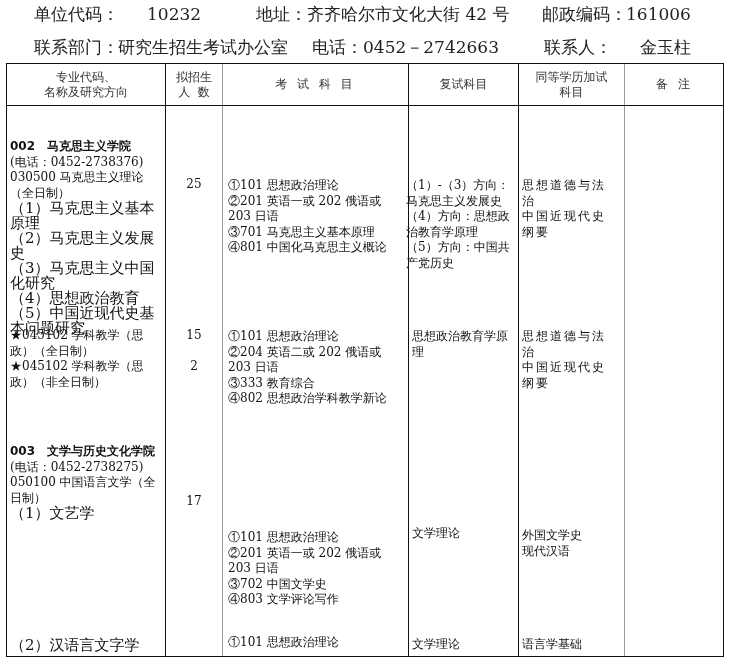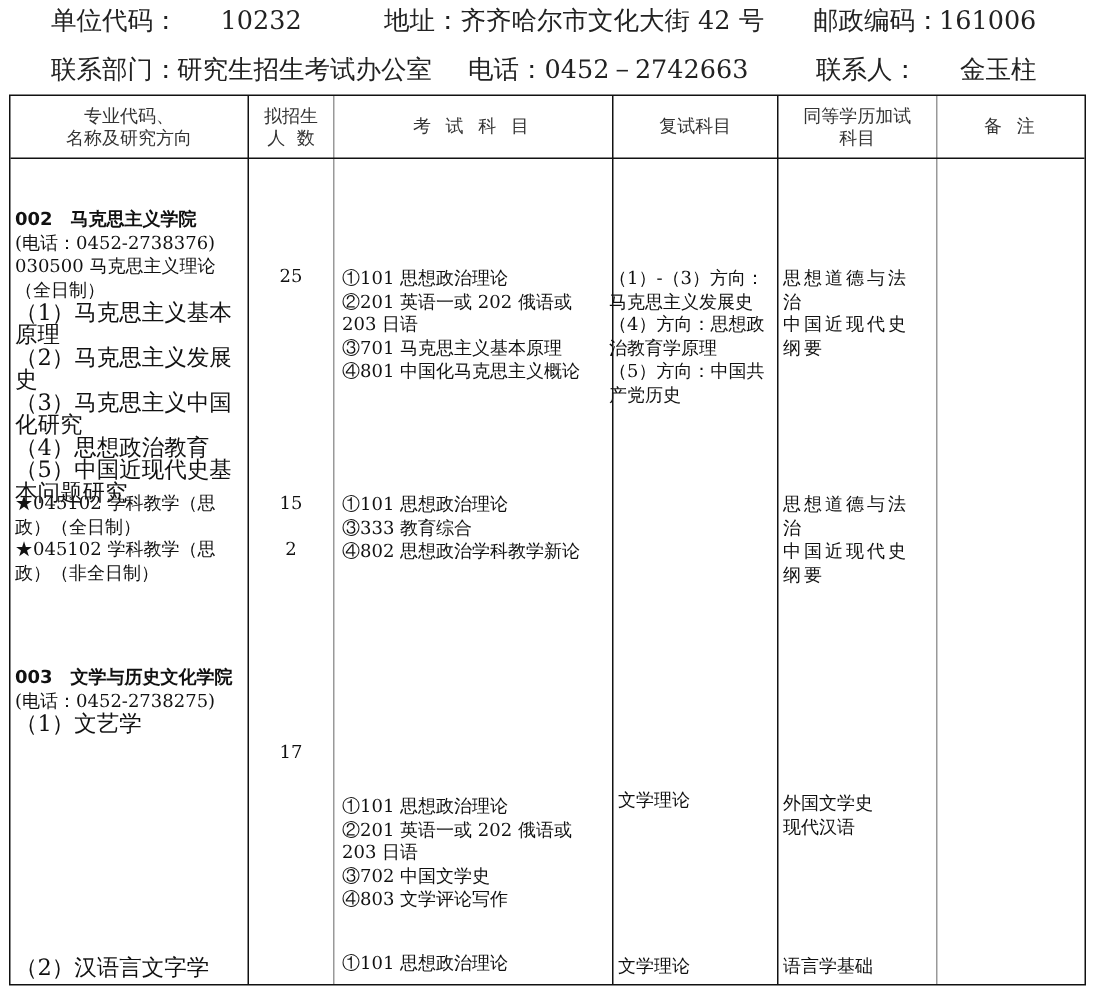--- a/index.html
+++ b/index.html
@@ -124,31 +124,36 @@
   </div>
 
   <div class="cell" style="left:3px;top:264px;width:152px">
     <div>★045102 学科教学（思政）（全日制）</div>
     <div>★045102 学科教学（思政）（非全日制）</div>
   </div>
   <div class="cell center" style="left:159px;top:264px;width:56px">15</div>
   <div class="cell center" style="left:159px;top:295px;width:56px">2</div>
   <div class="cell" style="left:221px;top:265px;width:176px">
     <div>①101 思想政治理论</div>
+    <div>②204 英语二或 202 俄语或 203 日语</div>
     <div>③333 教育综合</div>
     <div>④802 思想政治学科教学新论</div>
+  </div>
+  <div class="cell" style="left:405px;top:265px;width:104px">
+    <div>思想政治教育学原理</div>
   </div>
   <div class="cell" style="left:515px;top:265px;width:96px;letter-spacing:2px">
     <div>思想道德与法治</div>
     <div>中国近现代史纲要</div>
   </div>
 
   <div class="cell" style="left:3px;top:380px;width:152px">
     <div class="bold">003　文学与历史文化学院</div>
     <div>(电话：0452-2738275)</div>
+    <div>050100 中国语言文学（全日制）</div>
     <div class="small">（1）文艺学</div>
   </div>
   <div class="cell small" style="left:3px;top:574px;width:152px">（2）汉语言文字学</div>
   <div class="cell center" style="left:159px;top:430px;width:56px">17</div>
   <div class="cell" style="left:221px;top:466px;width:176px">
     <div>①101 思想政治理论</div>
     <div>②201 英语一或 202 俄语或 203 日语</div>
     <div>③702 中国文学史</div>
     <div>④803 文学评论写作</div>
   </div>

